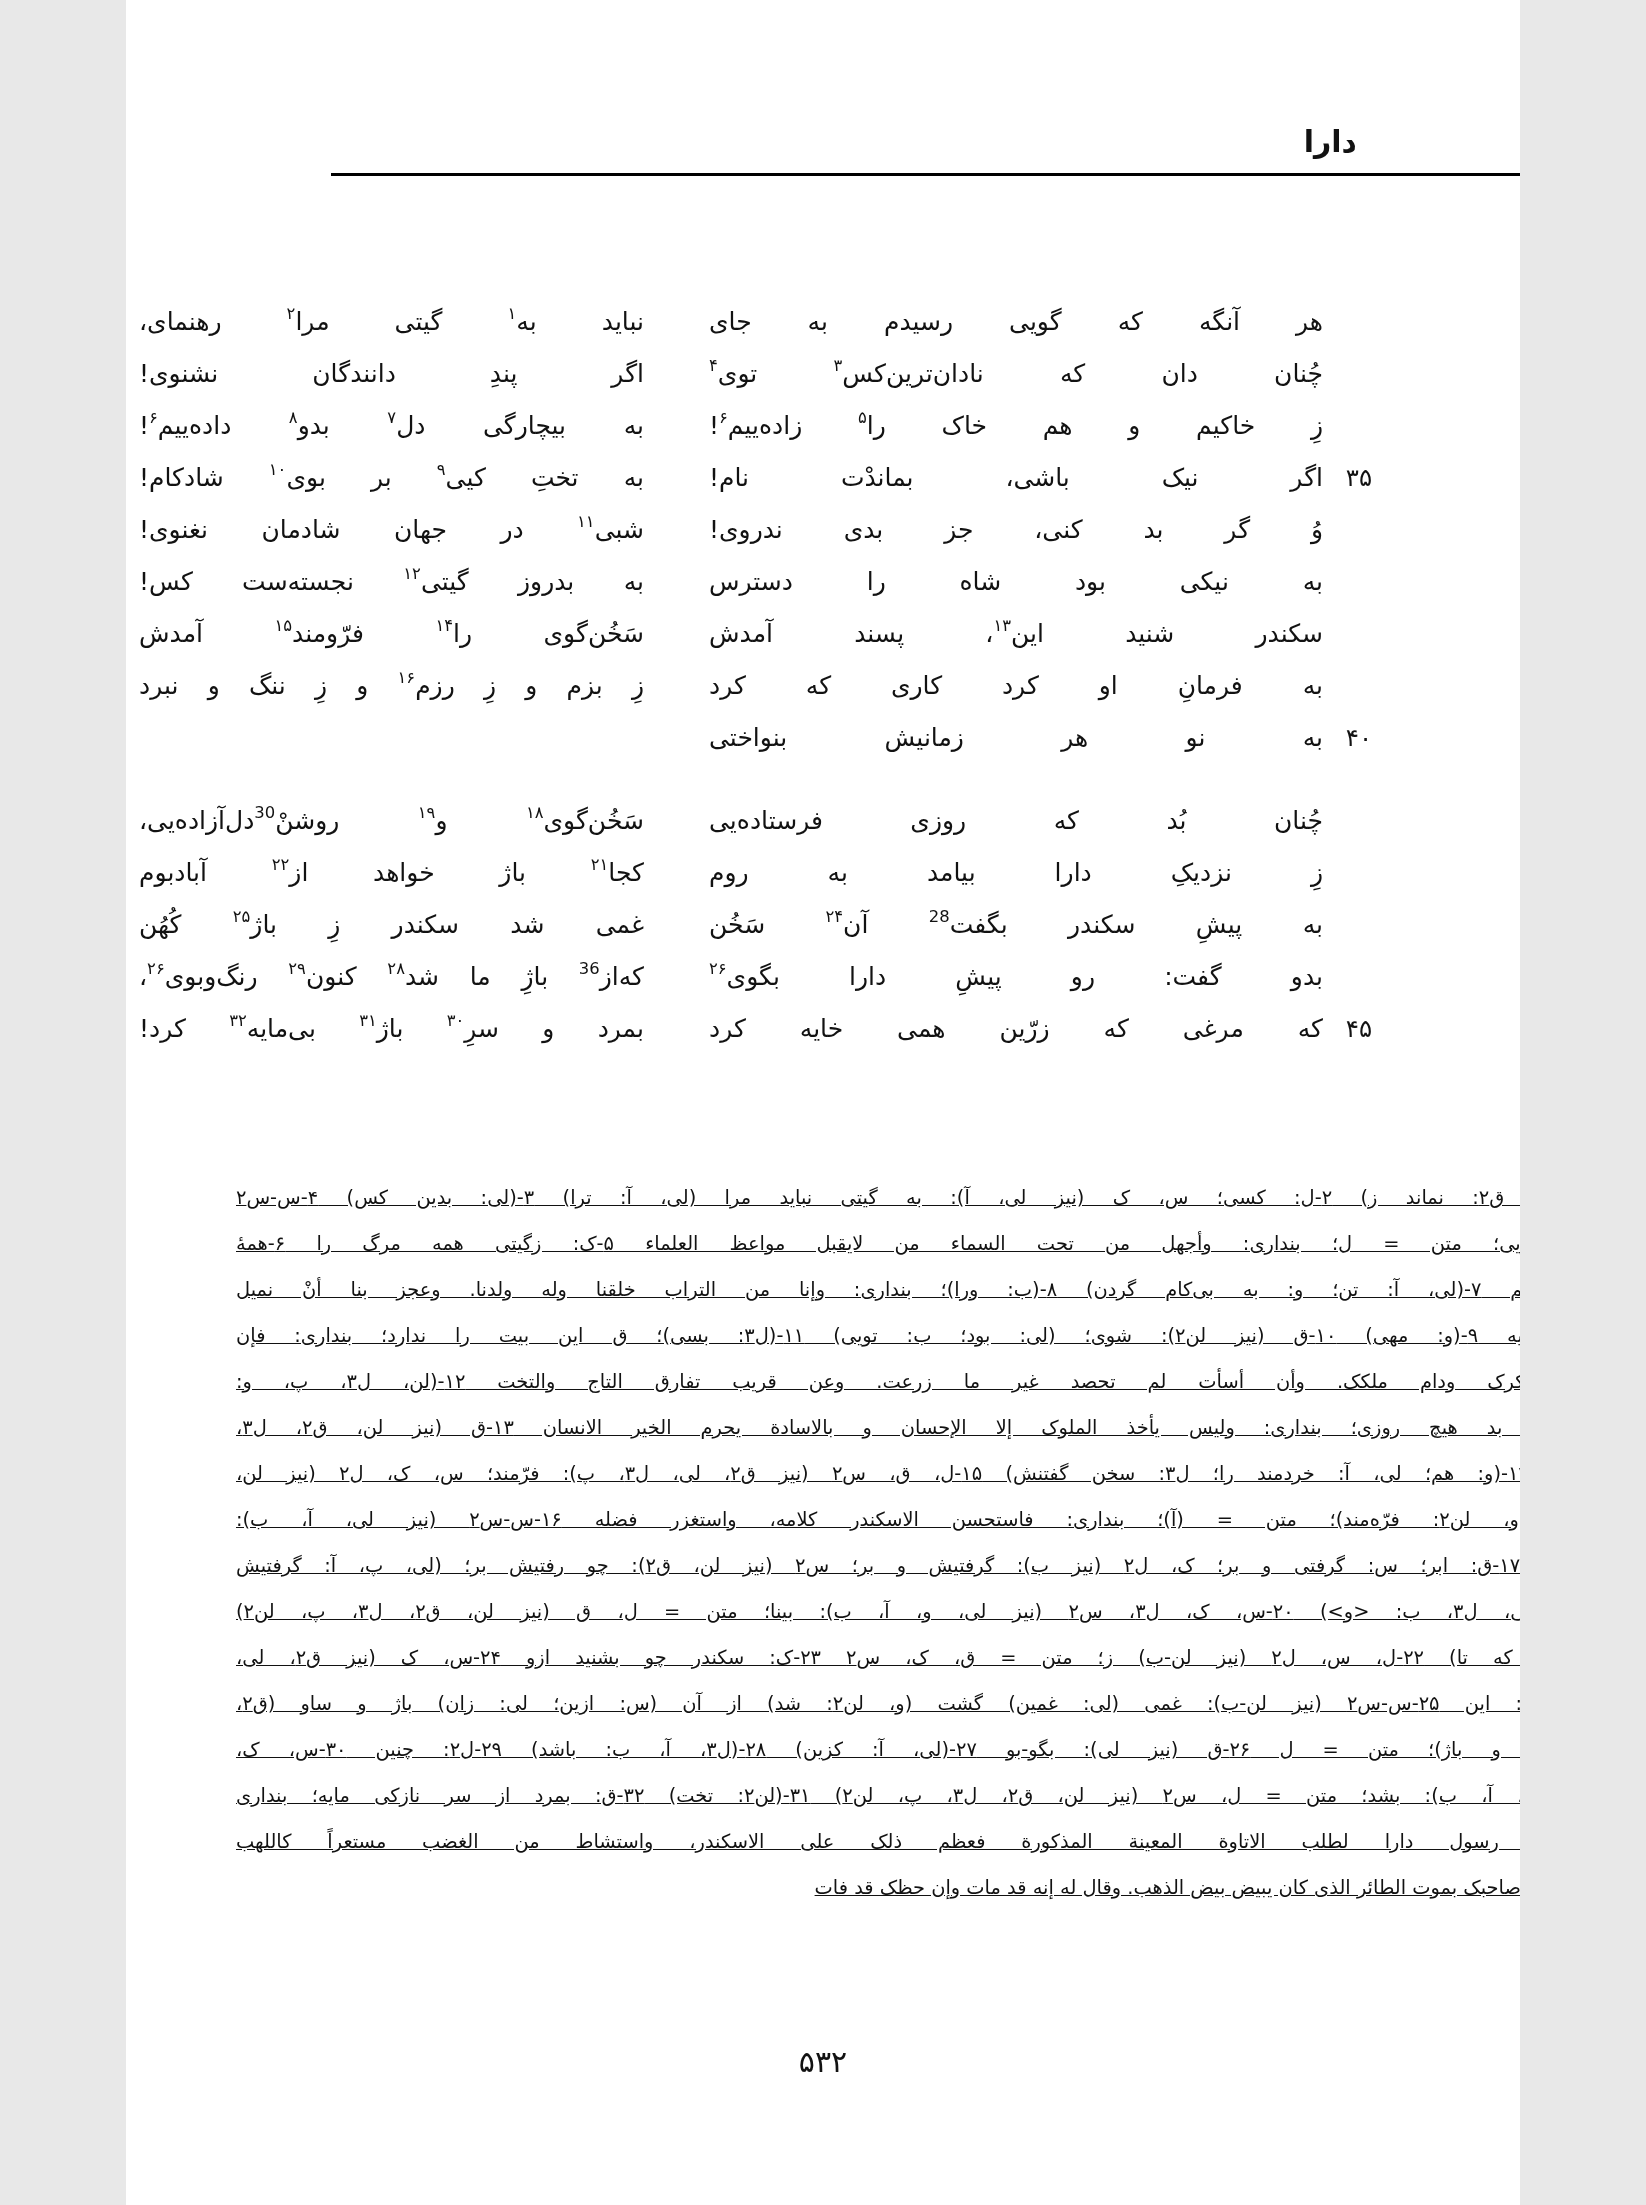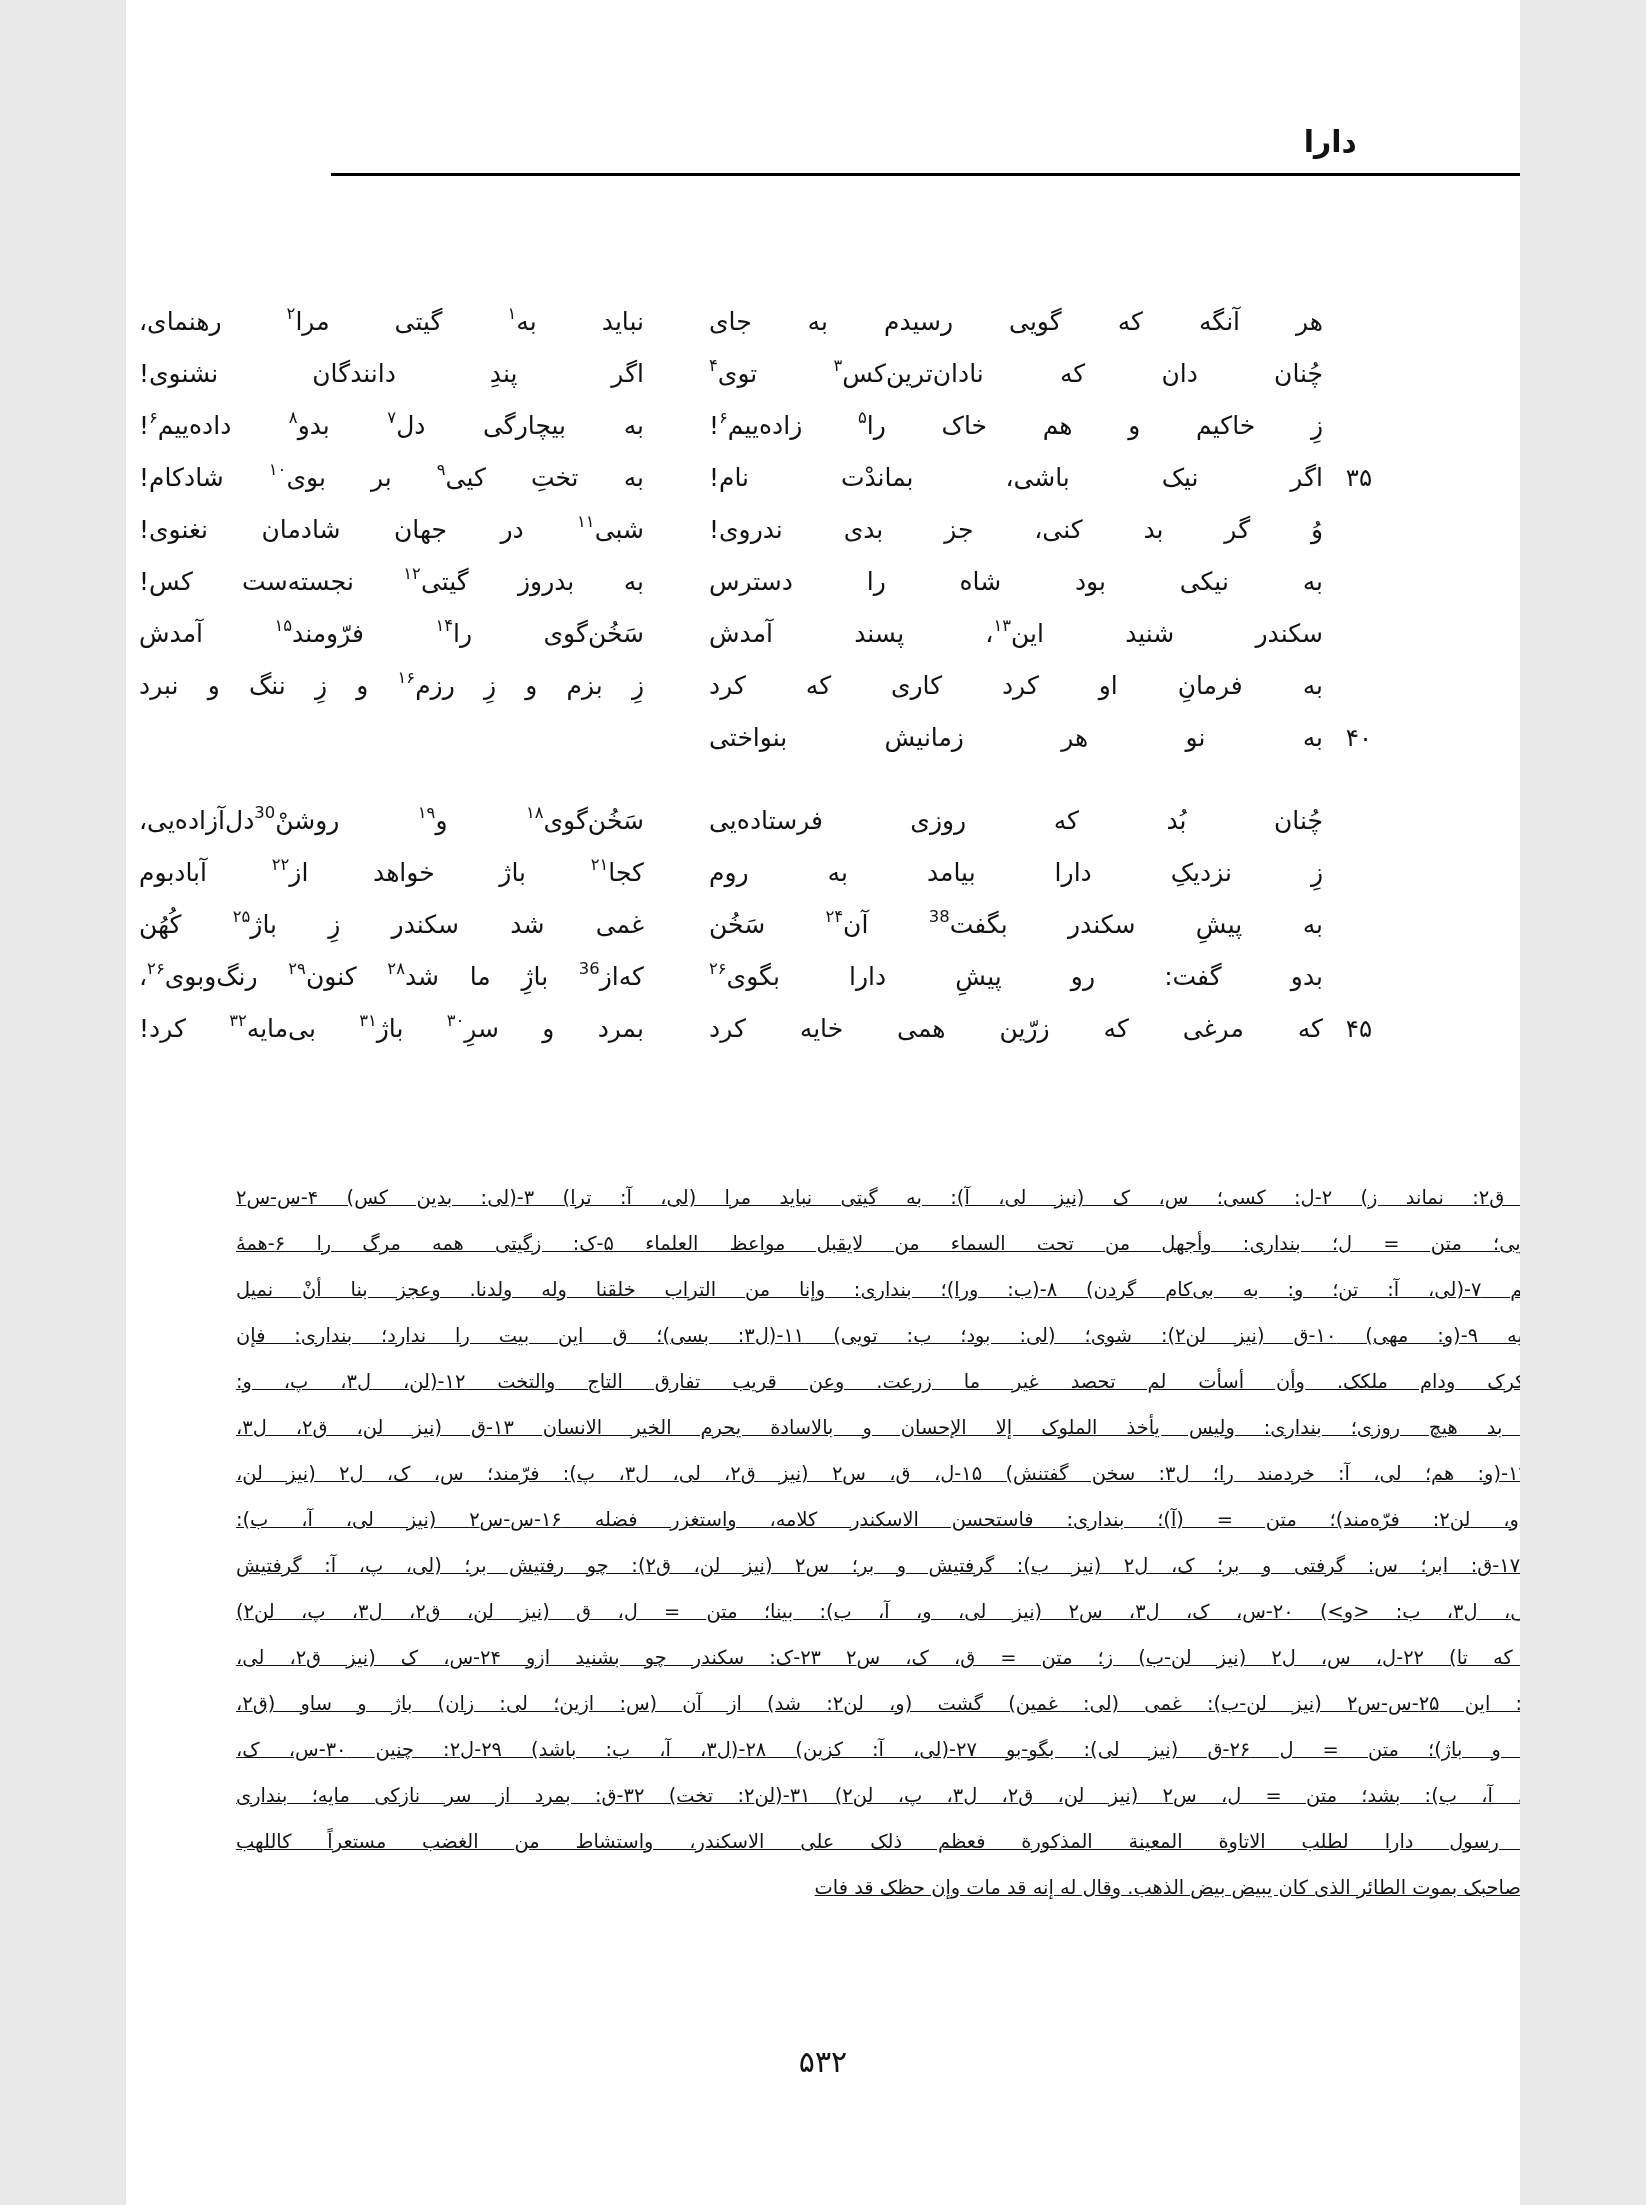--- a/index.html
+++ b/index.html
@@ -120,21 +120,21 @@
       <div class="hemi h1">چُنان بُد که روزی فرستاده‌یی</div>
       <div class="hemi h2">سَخُن‌گوی<sup>۱۸</sup> و<sup>۱۹</sup> روشنْ<sup>30</sup>دل‌آزاده‌یی،</div>
     </div>
     <div class="vrow">
       <div class="vnum"></div>
       <div class="hemi h1">زِ نزدیکِ دارا بیامد به روم</div>
       <div class="hemi h2">کجا<sup>۲۱</sup> باژ خواهد از<sup>۲۲</sup> آبادبوم</div>
     </div>
     <div class="vrow">
       <div class="vnum"></div>
-      <div class="hemi h1">به پیشِ سکندر بگفت<sup>38</sup> آن<sup>۲۴</sup> سَخُن</div>
+      <div class="hemi h1">به پیشِ سکندر بگفت<sup>28</sup> آن<sup>۲۴</sup> سَخُن</div>
       <div class="hemi h2">غمی شد سکندر زِ باژ<sup>۲۵</sup> کُهُن</div>
     </div>
     <div class="vrow">
       <div class="vnum"></div>
       <div class="hemi h1">بدو گفت: رو پیشِ دارا بگوی<sup>۲۶</sup></div>
       <div class="hemi h2">که‌از<sup>36</sup> باژِ ما شد<sup>۲۸</sup> کنون<sup>۲۹</sup> رنگ‌وبوی<sup>۲۶</sup>،</div>
     </div>
     <div class="vrow">
       <div class="vnum">۴۵</div>
       <div class="hemi h1">که مرغی که زرّین همی خایه کرد</div>

